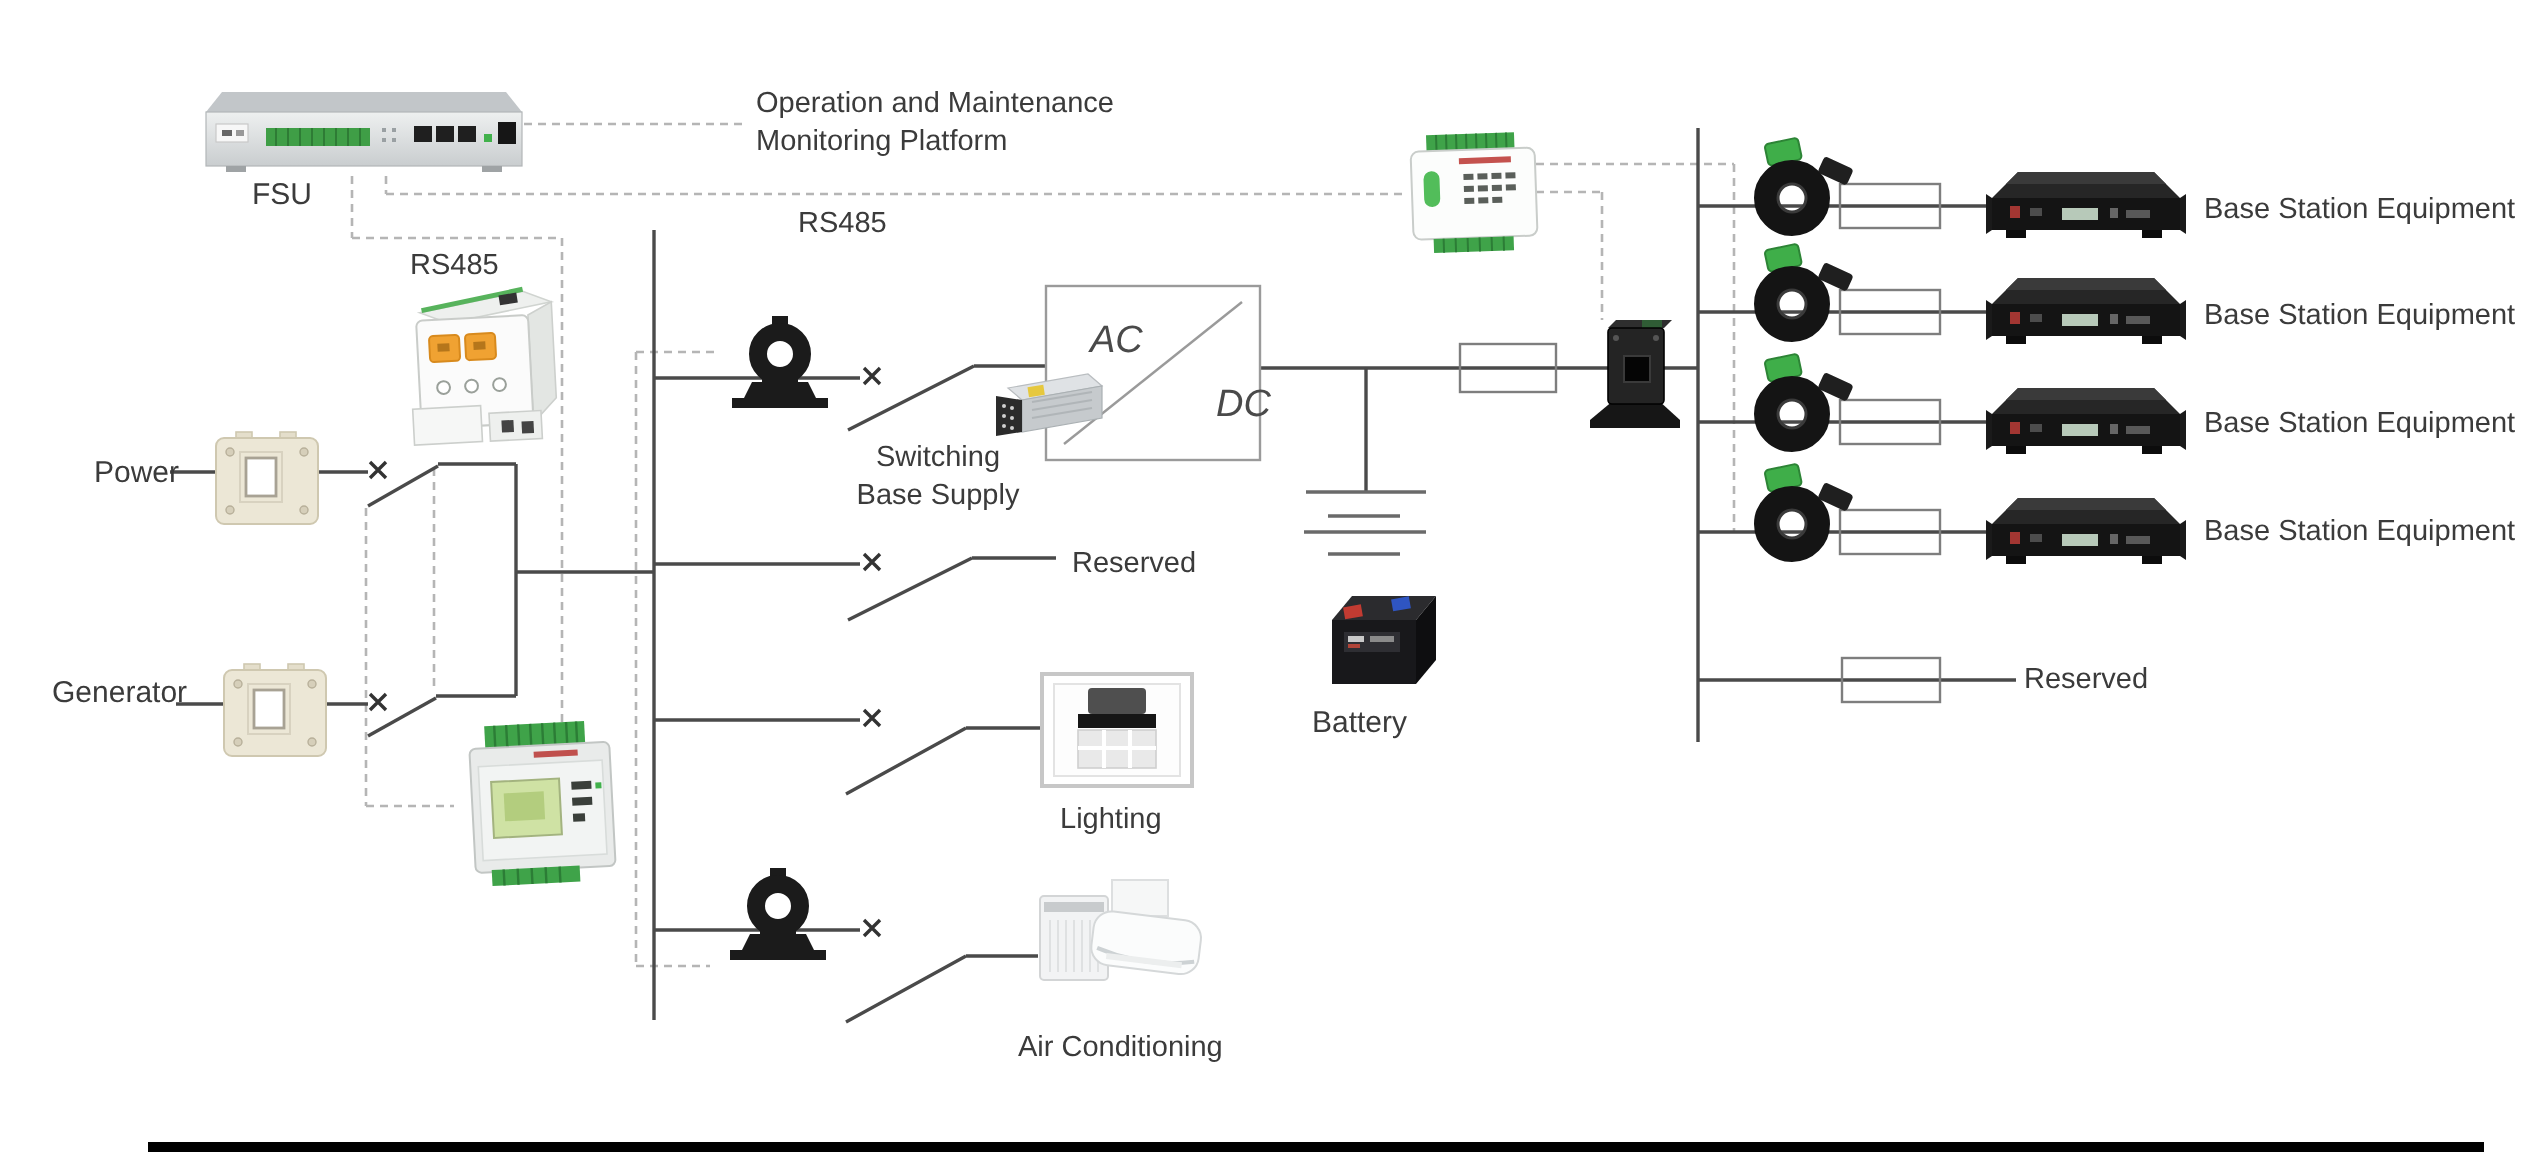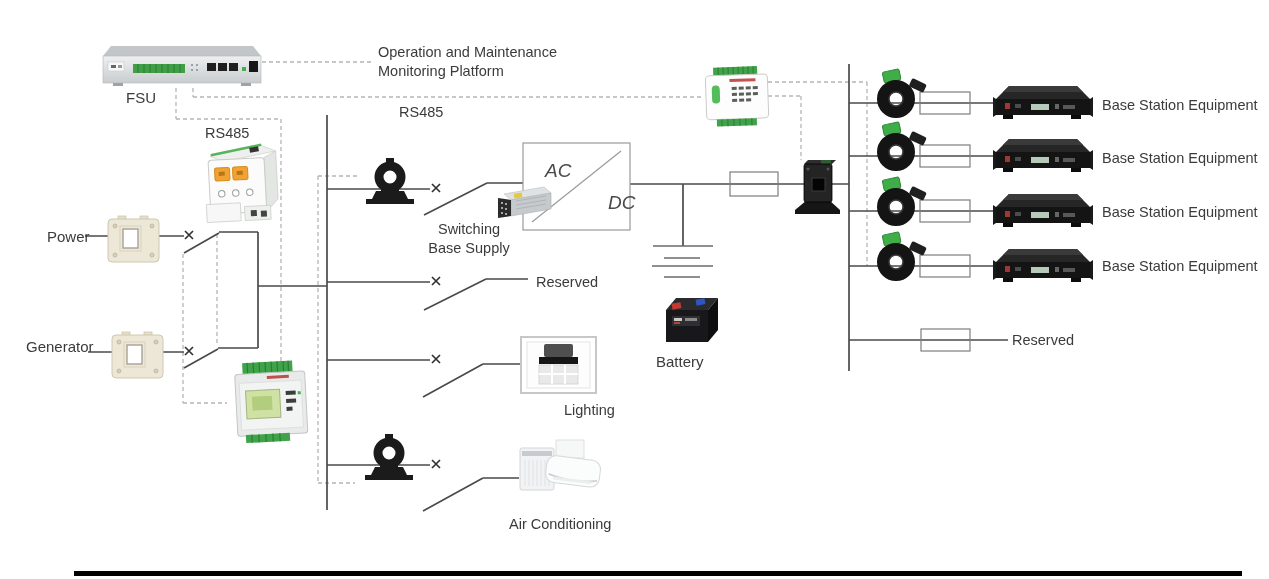--- a/index.html
+++ b/index.html
@@ -318,21 +318,21 @@
 
 <span class="acdc-text" style="left:545px;top:160px;">AC</span>
 <span class="acdc-text" style="left:576px;top:192px;margin-left:32px;">DC</span>
 
 <div class="label center" style="left:413px;top:220px;width:112px;">
   <div>Switching</div>
   <div>Base Supply</div>
 </div>
 
 <div class="label" style="left:536px;top:273px;">Reserved</div>
-<div class="label" style="left:564px;top:401px;">Lighting</div>
+<div class="label" style="left:530px;top:401px;">Lighting</div>
 <div class="label" style="left:509px;top:515px;text-align:center;">Air Conditioning</div>
 <div class="label big" style="left:656px;top:352px;">Battery</div>
 
 <div class="label" style="left:1102px;top:96px;">Base Station Equipment</div>
 <div class="label" style="left:1102px;top:149px;">Base Station Equipment</div>
 <div class="label" style="left:1102px;top:203px;">Base Station Equipment</div>
 <div class="label" style="left:1102px;top:257px;">Base Station Equipment</div>
 
 <div class="label" style="left:1012px;top:331px;">Reserved</div>
 

